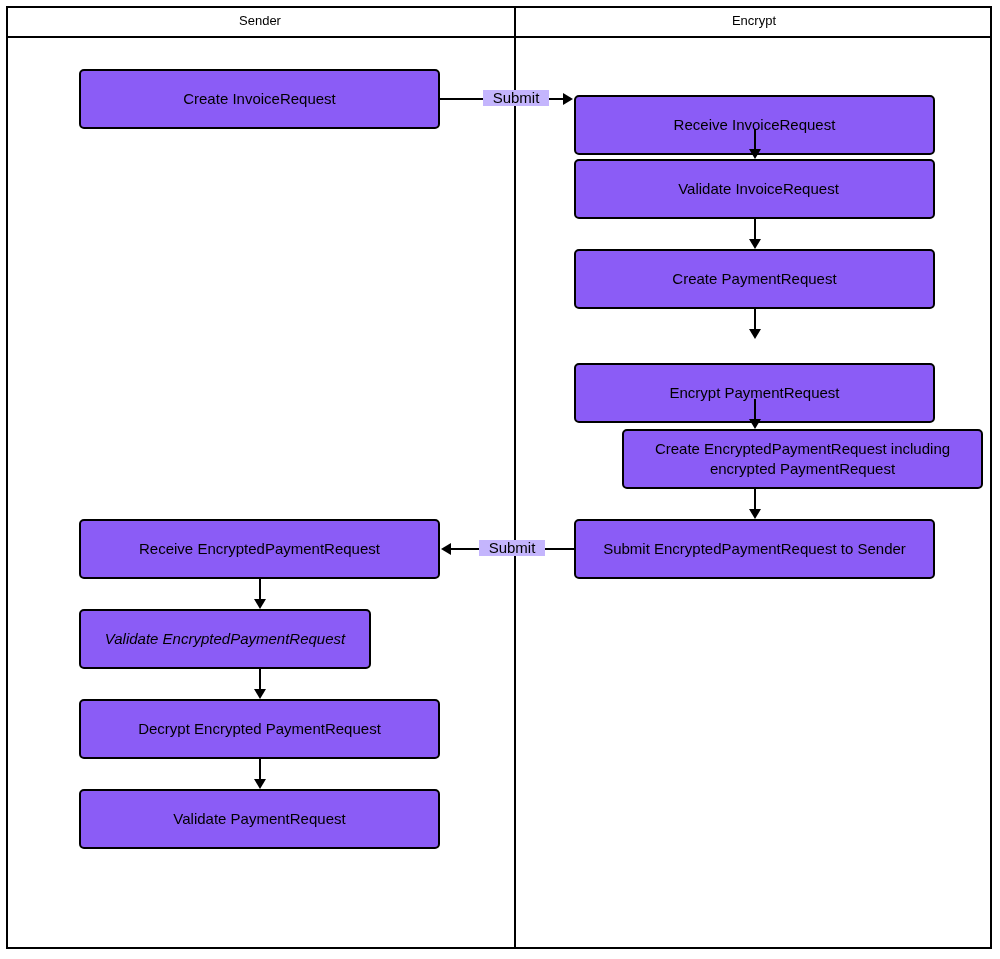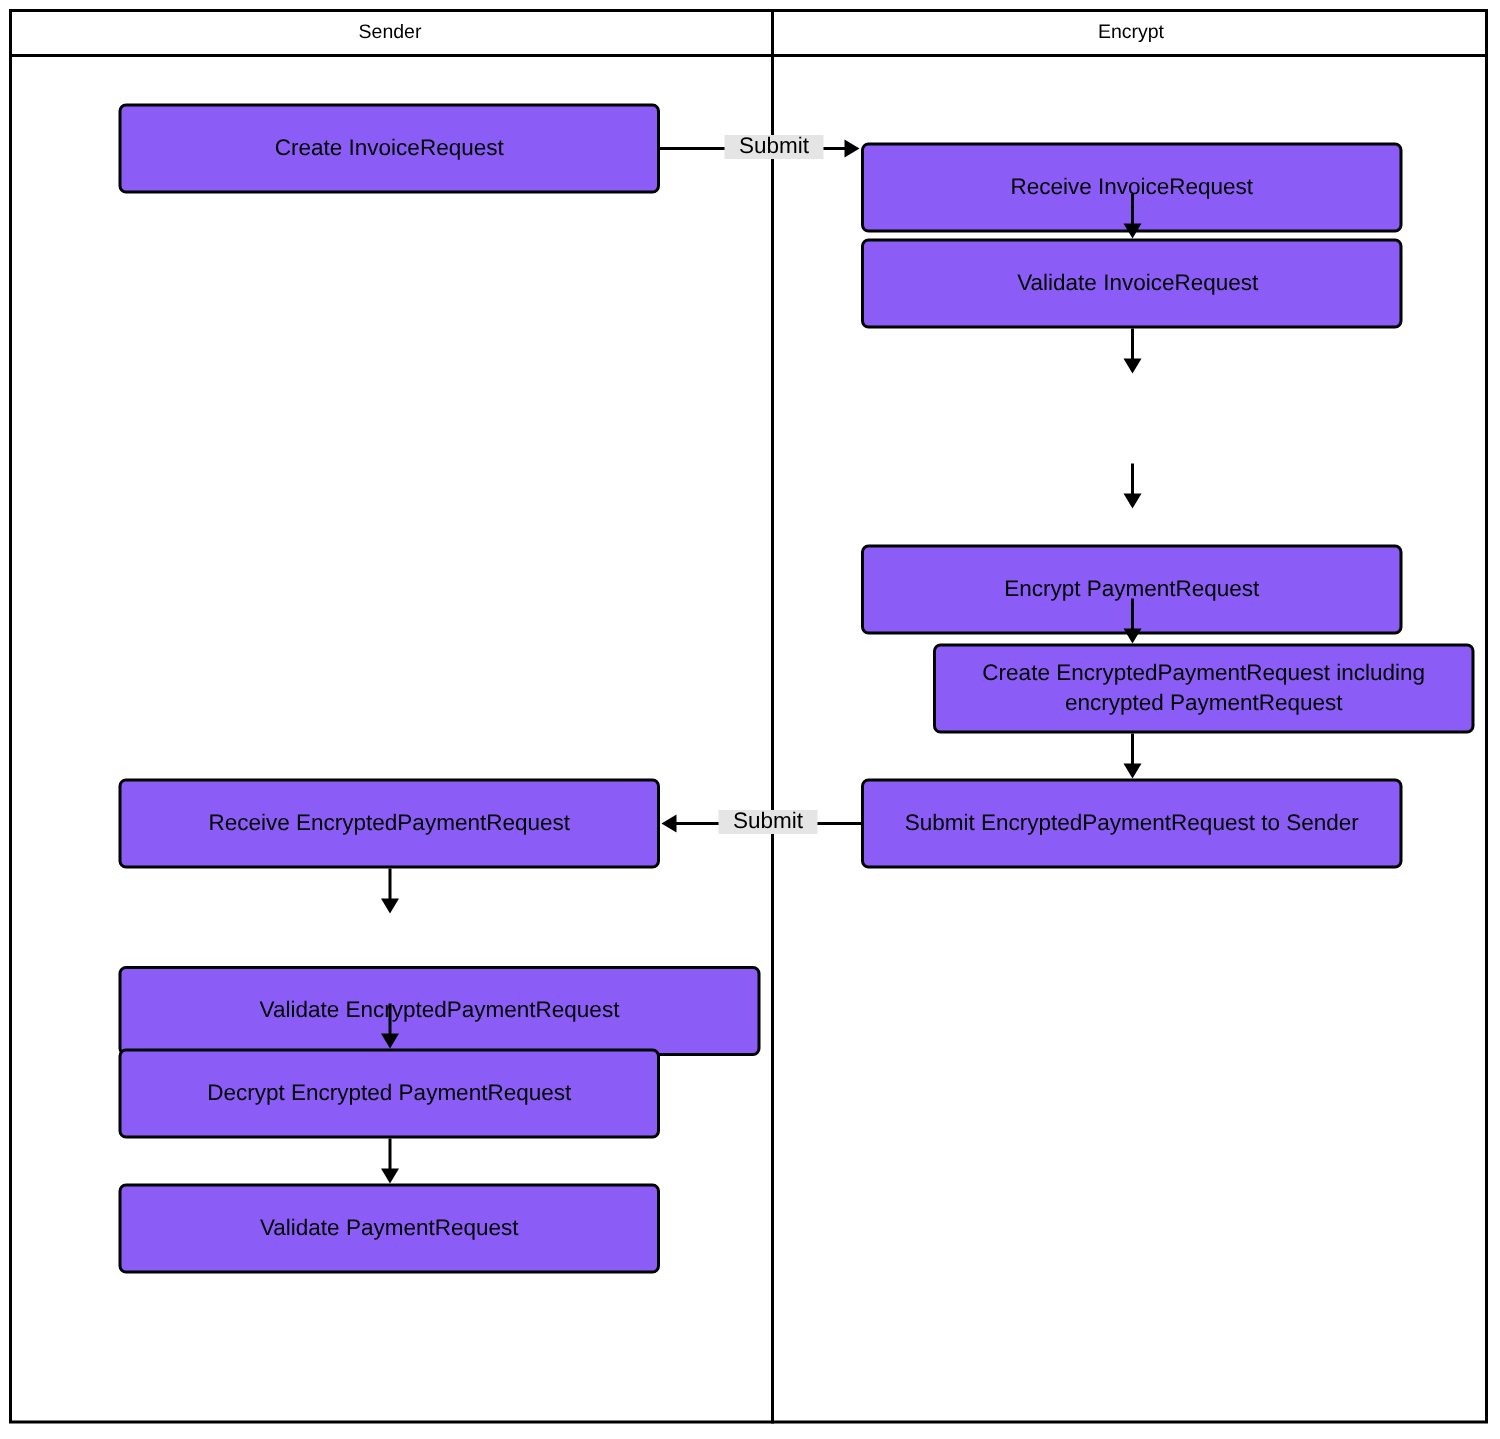--- a/index.html
+++ b/index.html
@@ -109,21 +109,21 @@
     width: 0;
     height: 0;
     border-top: 6px solid transparent;
     border-bottom: 6px solid transparent;
     border-right: 10px solid #000000;
   }
   .edge-label {
     position: absolute;
     font-size: 15px;
     color: #000000;
-    background: #e5e5e5;
+    background: #c4b5fd;
     padding: 0 1px;
     line-height: 16px;
     white-space: nowrap;
     text-align: center;
   }
 </style>
 </head>
 <body>
 
 <div id="canvas">
@@ -132,30 +132,31 @@
   <div class="lane-header-rule"></div>
   <div class="lane-divider"></div>
 
   <div class="lane-title sender">Sender</div>
   <div class="lane-title receiver">Encrypt</div>
 
   <div class="node" style="left:79px;  top:69px;  width:361px; height:60px;">Create InvoiceRequest</div>
 
   <div class="node" style="left:79px;  top:519px; width:361px; height:60px;">Receive EncryptedPaymentRequest</div>
 
-  <div class="node" style="left:79px;  top:644px; width:428px; height:60px;">Validate EncryptedPaymentRequest</div>
+  <div class="node" style="left:79px;  top:609px; width:292px; height:60px;font-style:italic;">Validate EncryptedPaymentRequest</div>
 
   <div class="node" style="left:79px;  top:699px; width:361px; height:60px;">Decrypt Encrypted PaymentRequest</div>
 
   <div class="node" style="left:79px;  top:789px; width:361px; height:60px;">Validate PaymentRequest</div>
 
   <div class="node" style="left:574px; top:69px;  width:361px; height:60px;margin-top:26px;">Receive InvoiceRequest</div>
 
   <div class="node" style="left:574px; top:159px; width:361px; height:60px;padding-left:16px;">Validate InvoiceRequest</div>
 
+  <div class="node" style="left:574px; top:249px; width:361px; height:60px;">Create PaymentRequest</div>
 
   <div class="node" style="left:574px; top:339px; width:361px; height:60px;margin-top:24px;">Encrypt PaymentRequest</div>
 
   <div class="node" style="left:574px; top:429px; width:361px; height:60px;margin-left:48px;">Create EncryptedPaymentRequest including encrypted PaymentRequest</div>
 
   <div class="node" style="left:574px; top:519px; width:361px; height:60px;">Submit EncryptedPaymentRequest to Sender</div>
 
   <div class="conn-h" style="left:440px; top:98px; width:124px;"></div>
   <div class="arrow-right" style="left:563px; top:93px;"></div>
   <div class="edge-label" style="left:483px; top:90px; width:64px;">Submit</div>

